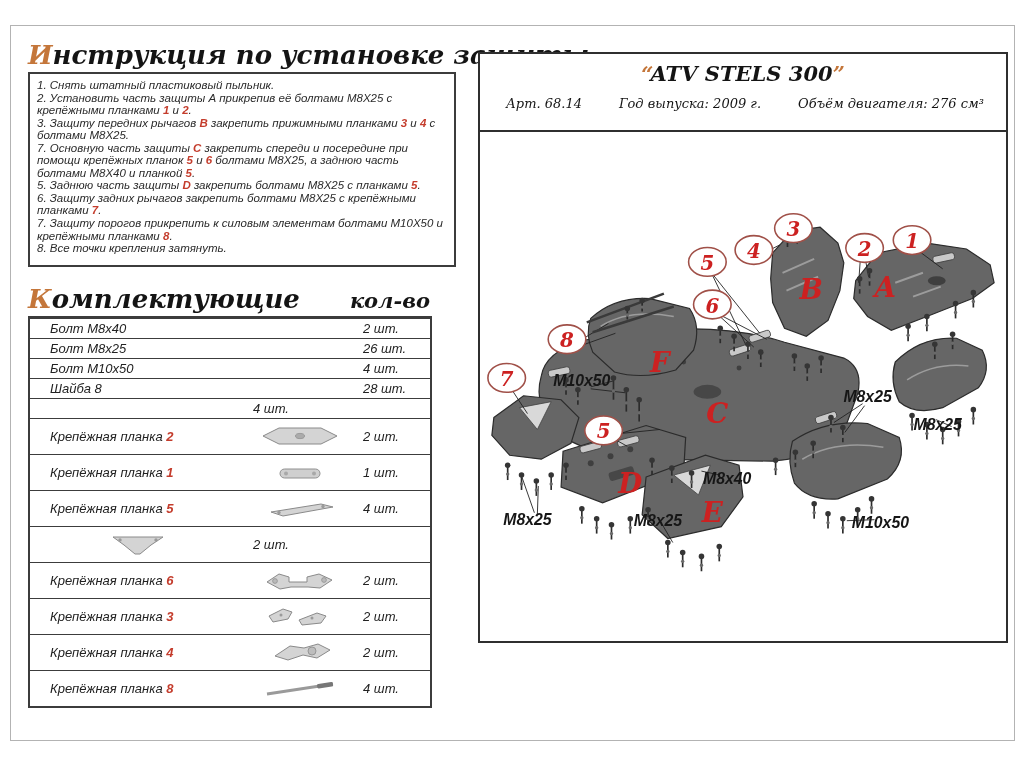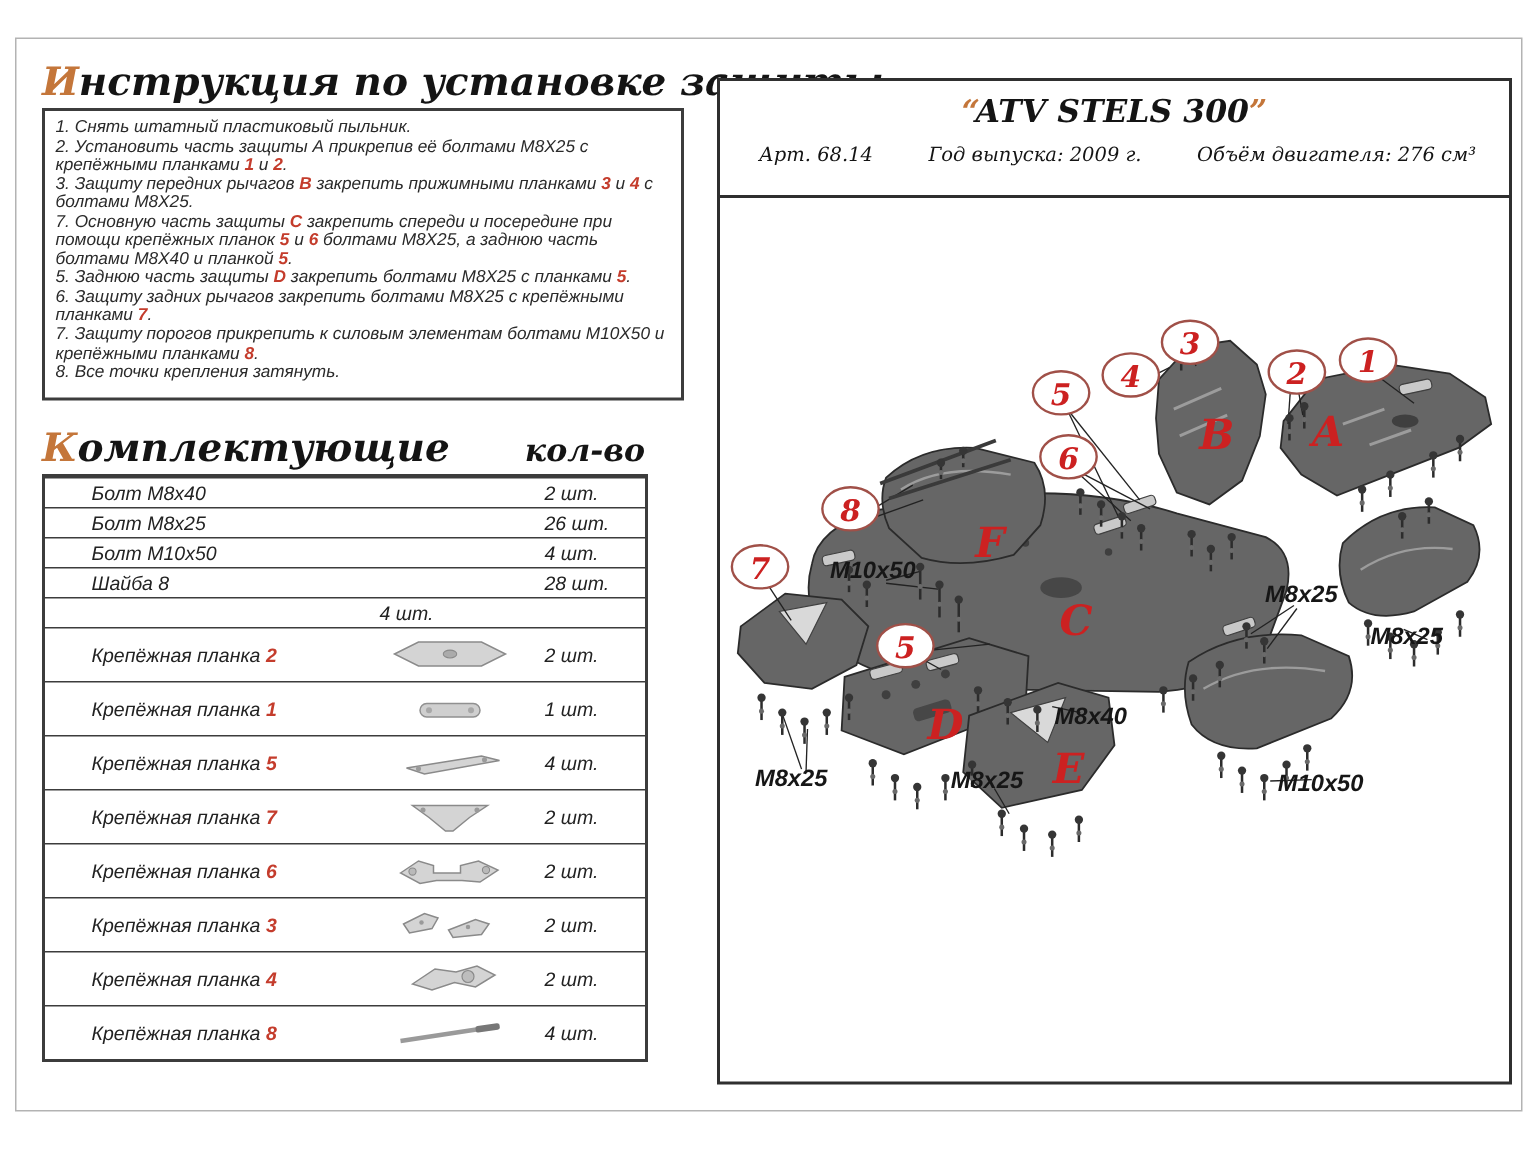--- a/index.html
+++ b/index.html
@@ -32,30 +32,30 @@
   }
   .comp-header .t1{font-size:26px;}
   .comp-header .t2{font-size:21px;padding-right:2px;}
   .comp-table{
     position:absolute;left:28px;top:316px;width:404px;
     border:2px solid #3c3c3c;border-top-width:3px;box-sizing:border-box;
     font-style:italic;font-size:13px;color:#222;
   }
   .trow{
     display:grid;grid-template-columns:1fr 110px 75px;align-items:center;
-    height:19px;border-bottom:1.5px solid #3c3c3c;padding-left:11px;
+    height:19px;border-bottom:1.5px solid #3c3c3c;
   }
   .trow:last-child{border-bottom:none;}
   .trow.tall{height:35px;}
   .tname{padding-left:20px;white-space:nowrap;}
   .tshape{display:flex;justify-content:center;align-items:center;}
   .tqty{padding-left:8px;white-space:nowrap;}
   
   .panel{
-    position:absolute;left:478px;top:52px;width:530px;height:671px;
+    position:absolute;left:478px;top:52px;width:530px;height:591px;
     border:2px solid #2f2f2f;box-sizing:border-box;background:#fff;
   }
   .panel-header{
     height:78px;border-bottom:2px solid #2f2f2f;box-sizing:border-box;
     font-family:"DejaVu Serif",serif;font-style:italic;color:#141414;
   }
   .panel-title{
     text-align:center;font-weight:bold;font-size:21px;padding-top:7px;white-space:nowrap;
   }
   .q{color:#c4763a;font-weight:bold;}
@@ -148,21 +148,20 @@
       <div class="tshape">
         <svg width="90" height="28" viewBox="0 0 90 28">
           <polygon points="16,17 66,9 78,12 28,21" fill="#d4d4d4" stroke="#8a8a8a"></polygon>
           <circle cx="24" cy="17.5" r="1.7" fill="#9a9a9a"></circle>
           <circle cx="68" cy="11.5" r="1.7" fill="#9a9a9a"></circle>
         </svg>
       </div>
       <div class="tqty">4 шт.</div>
     </div>
     <div class="trow tall">
-      <div class="tname">Крепёжная планка <span class="rd">7</span></div>
       <div class="tshape">
         <svg width="90" height="28" viewBox="0 0 90 28">
           <path d="M20 6 L70 6 L58 14 L47 23 L42 23 L31 14 Z" fill="#d4d4d4" stroke="#8a8a8a"></path>
           <circle cx="27" cy="9" r="1.7" fill="#9a9a9a"></circle>
           <circle cx="63" cy="9" r="1.7" fill="#9a9a9a"></circle>
         </svg>
       </div>
       <div class="tqty">2 шт.</div>
     </div>
     <div class="trow tall">

